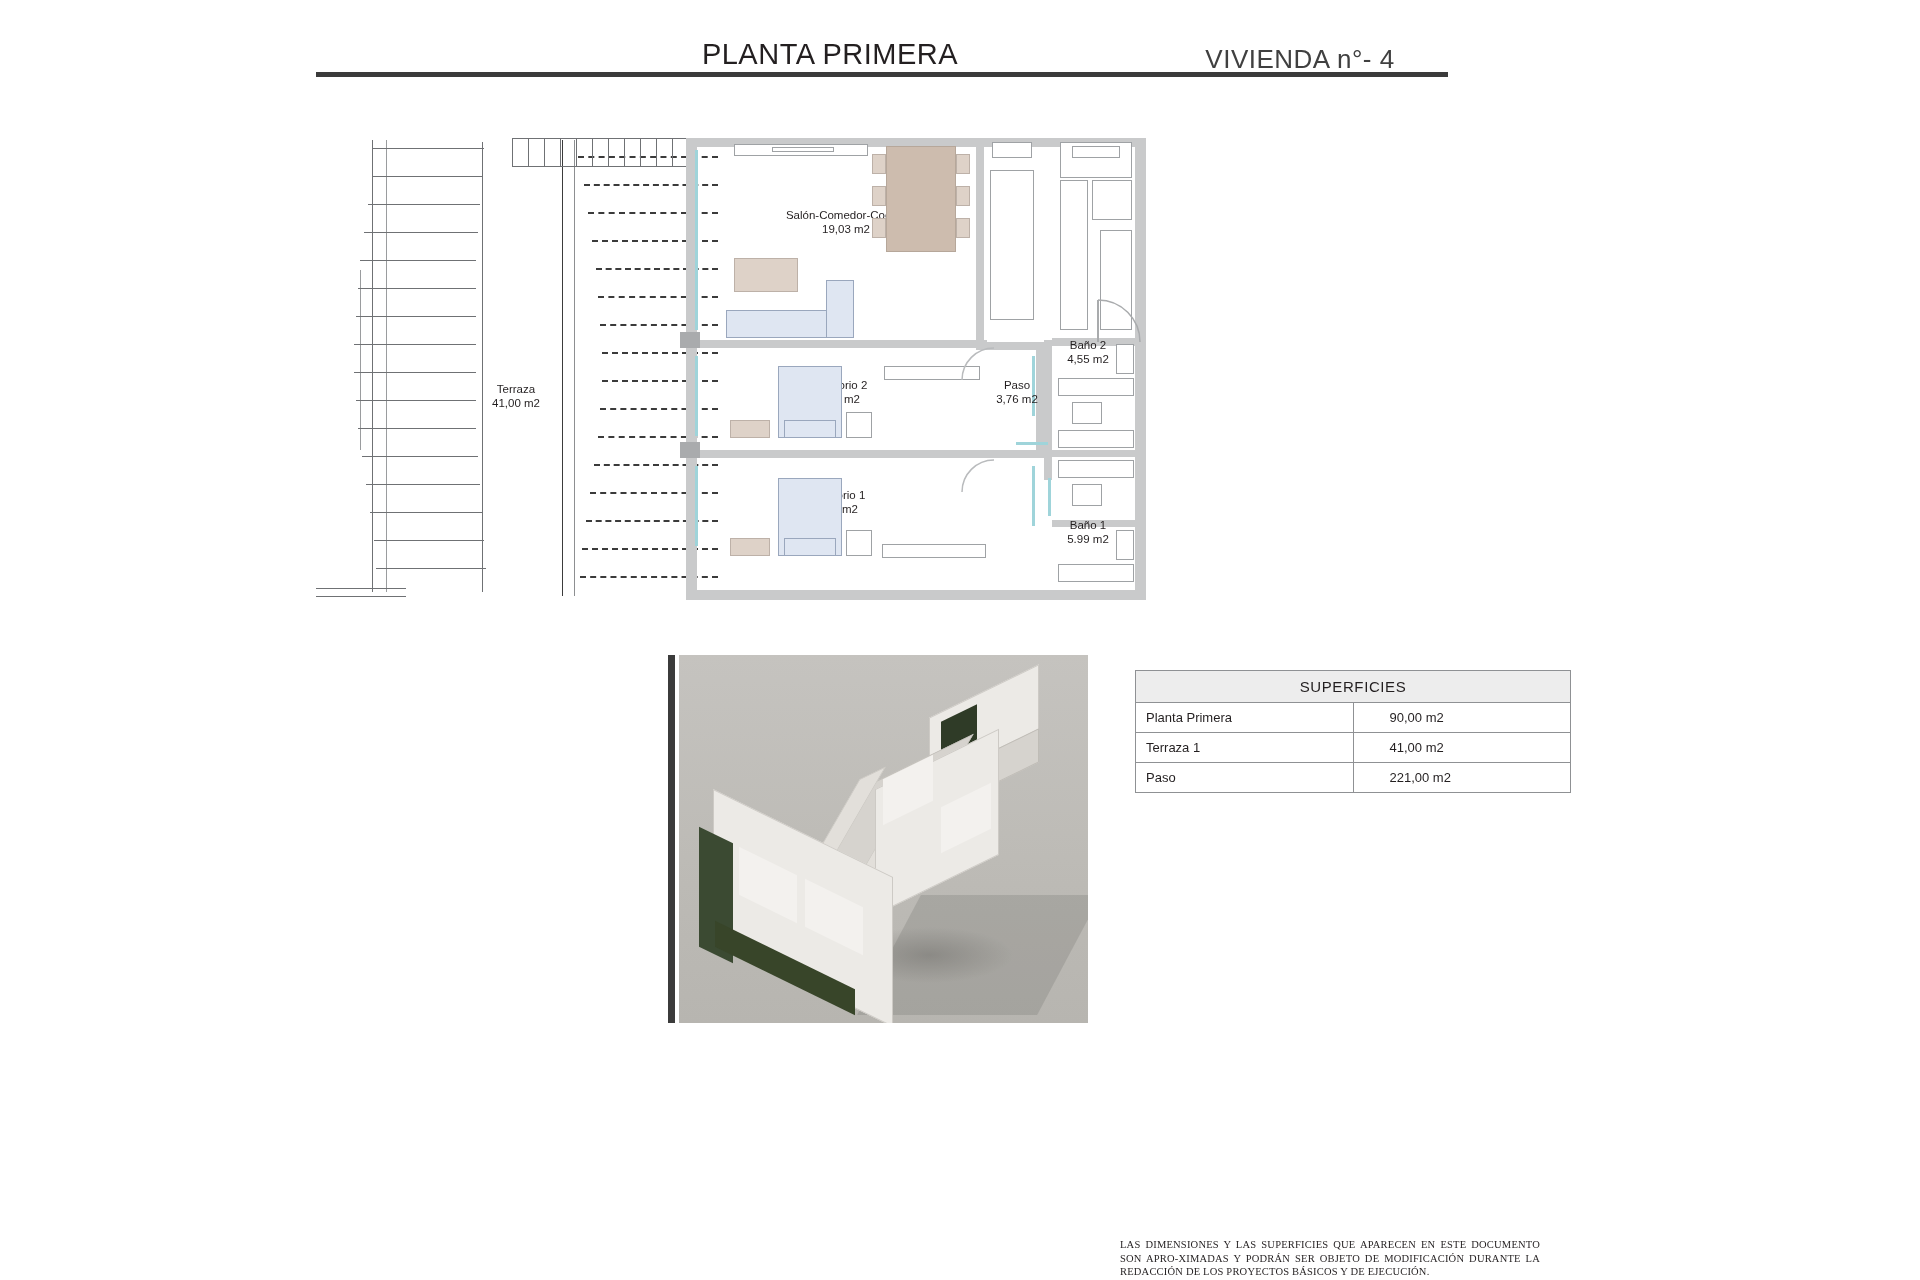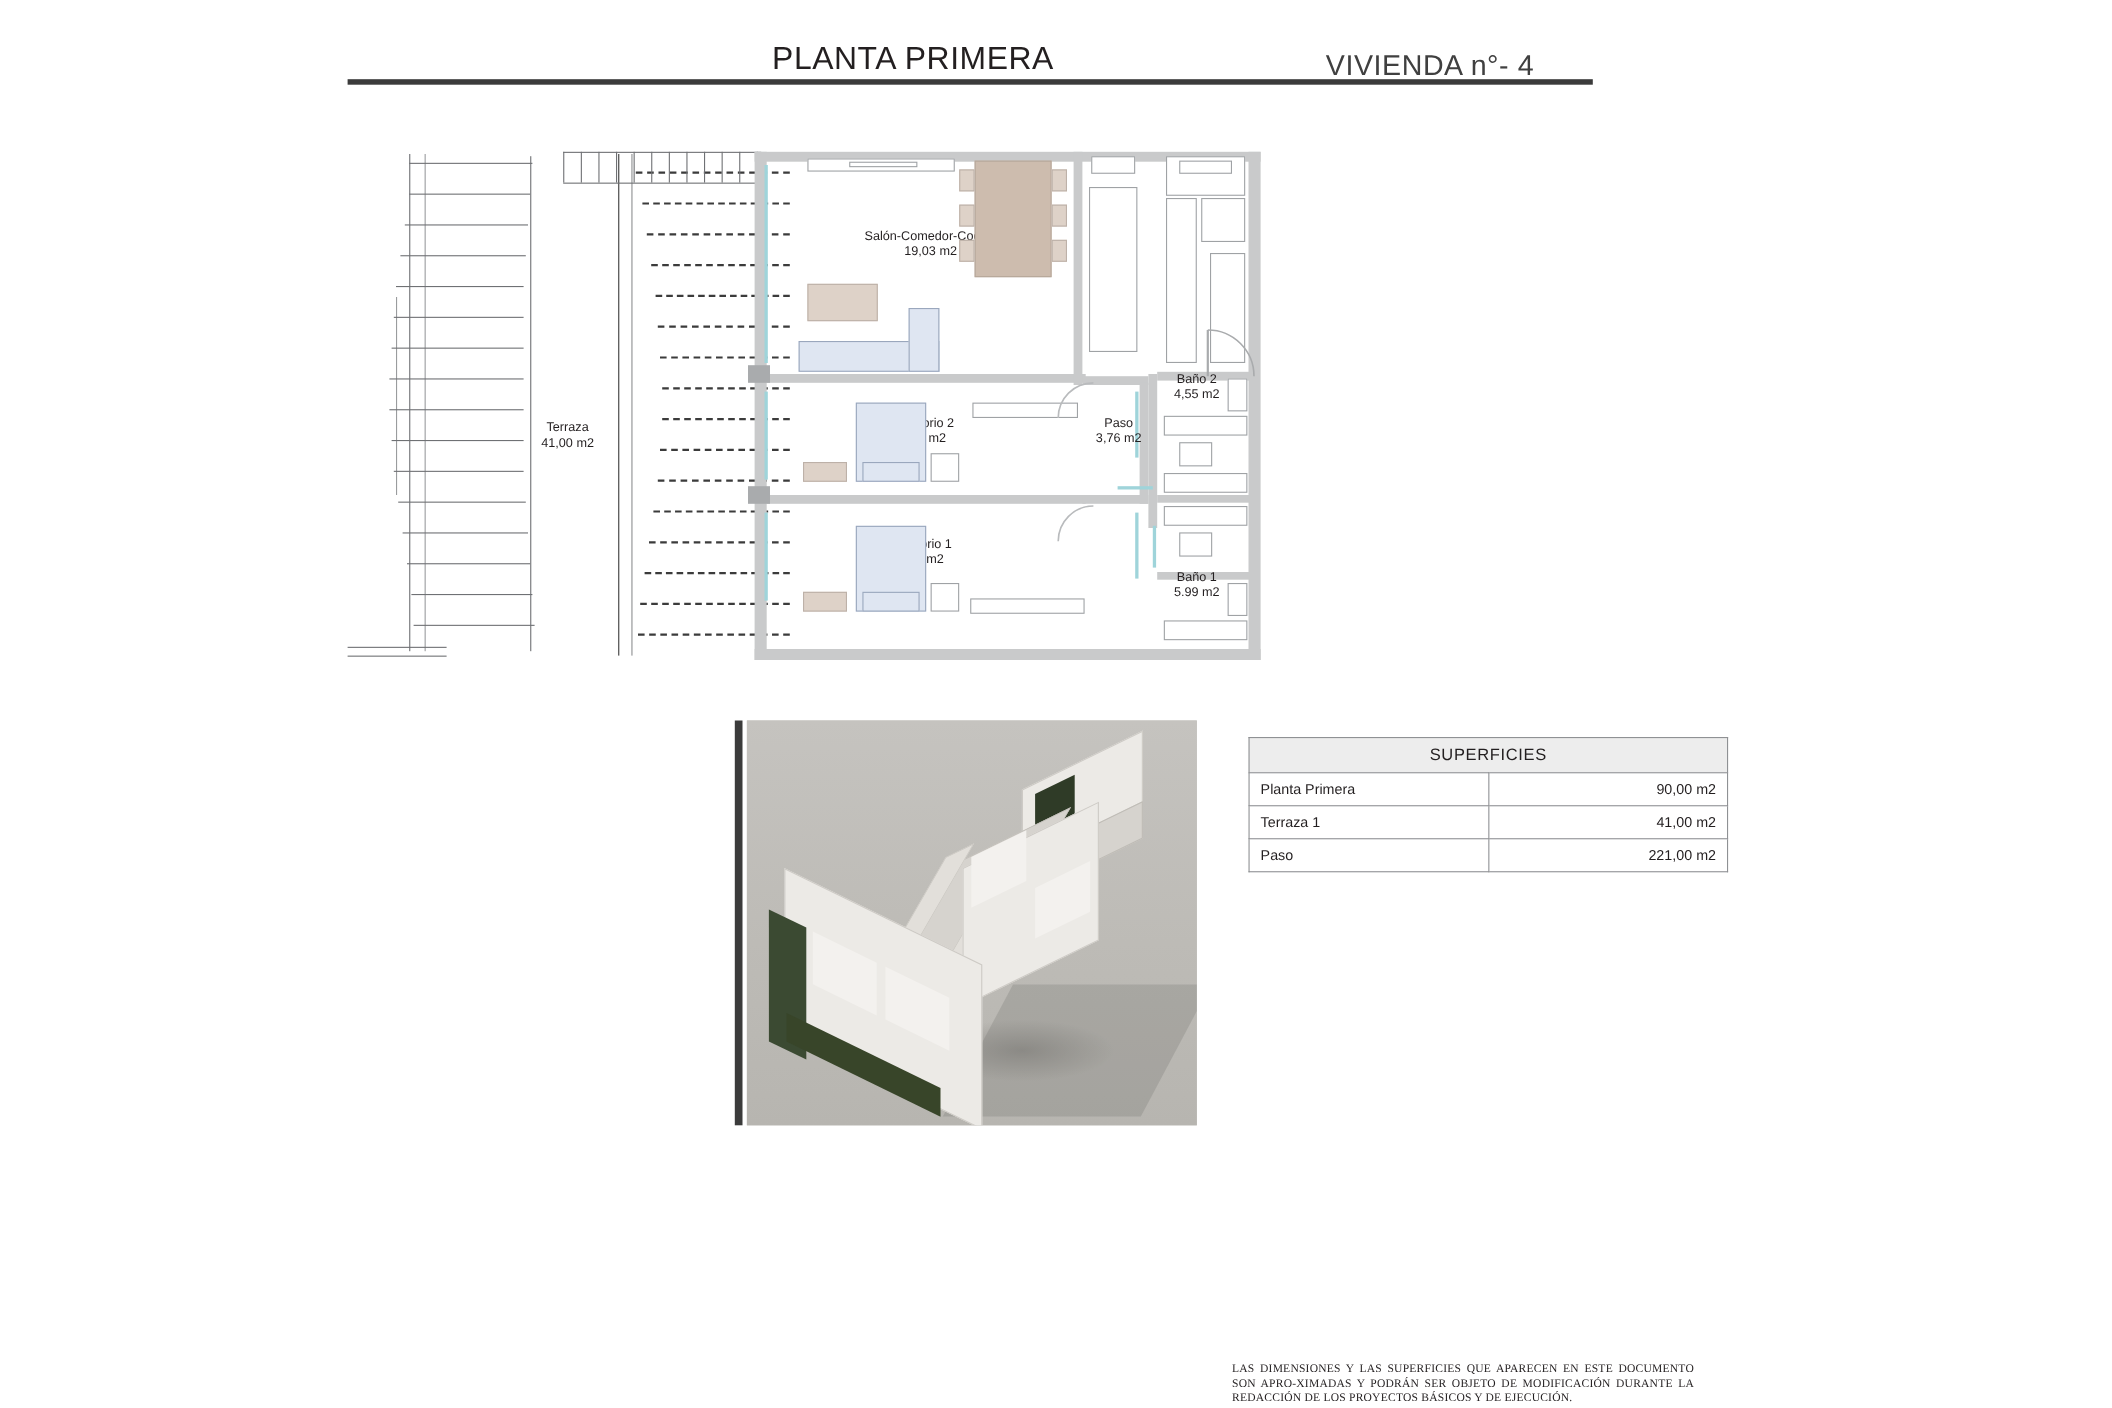--- a/index.html
+++ b/index.html
@@ -64,21 +64,21 @@
 
   
   #surfaces { position:absolute; left:1135px; top:670px; width:380px; }
   table { border-collapse:collapse; width:436px; font-size:13px; }
   caption {
     caption-side:top; background:#ededed; border:1px solid #8f9194;
     border-bottom:none; padding:7px 0; font-size:15px; letter-spacing:.6px;
   }
   td { border:1px solid #8f9194; padding:7px 10px; height:30px; }
   td.k { width:50%; }
-  td.v { width:50%; text-align:right;padding-left:36px; }
+  td.v { width:50%; text-align:left;padding-left:36px; }
 
   
   #disclaimer {
     position:absolute; left:1120px; top:1238px; width:420px;
     font-family:"Liberation Serif", serif;
     font-size:10.5px; line-height:13.5px; letter-spacing:.2px;
     color:#231f20; text-align:justify;
   }
 </style>
 </head>

